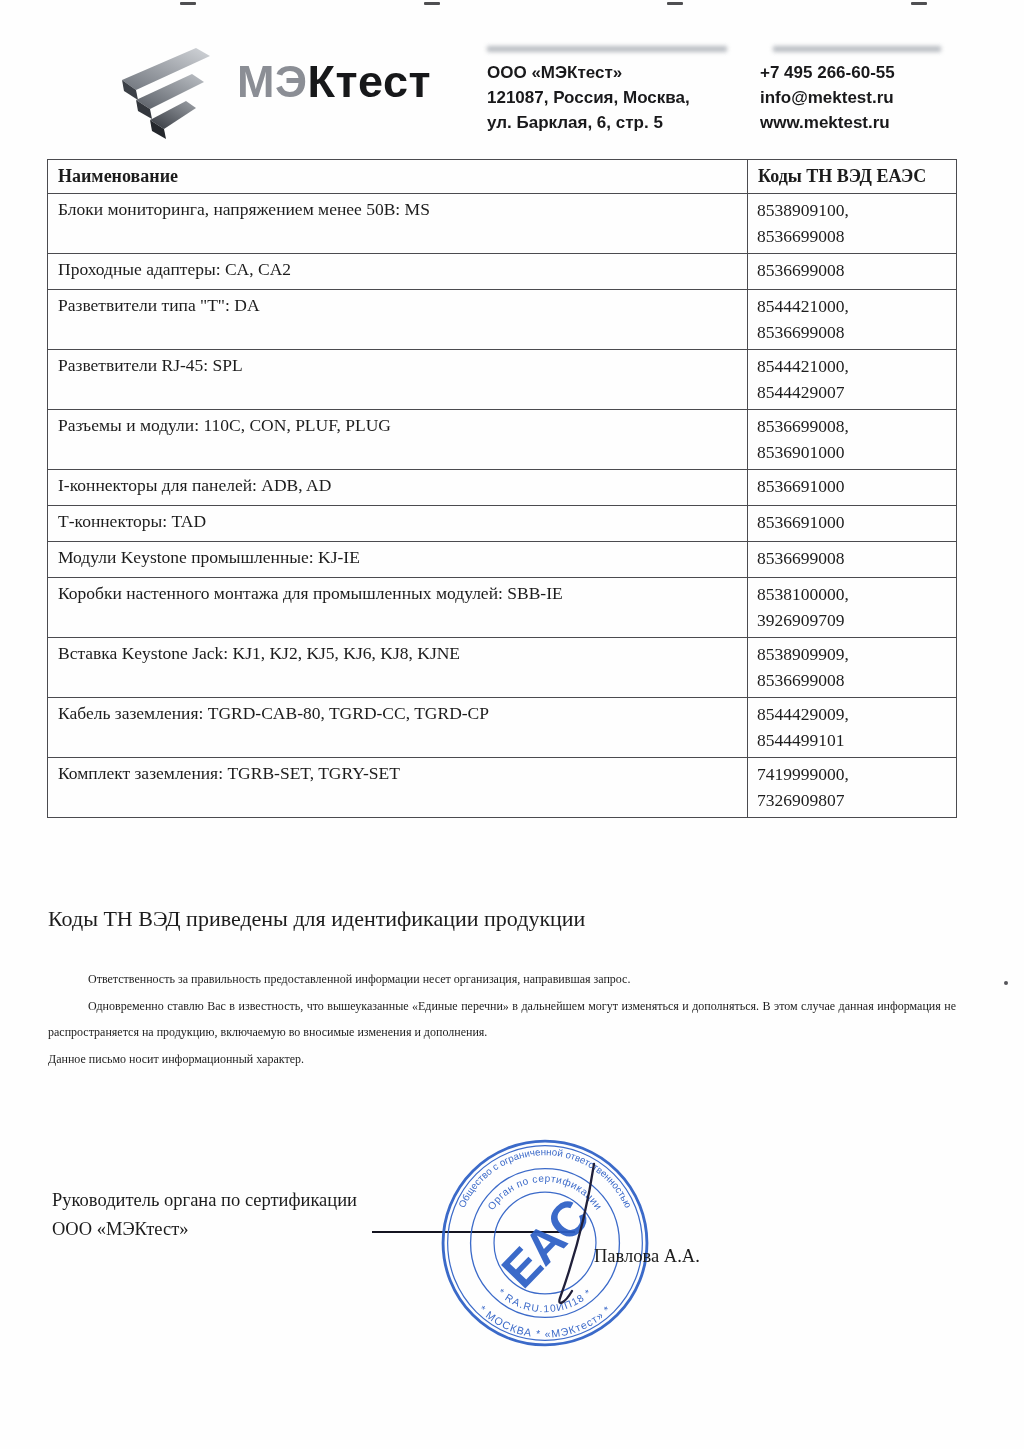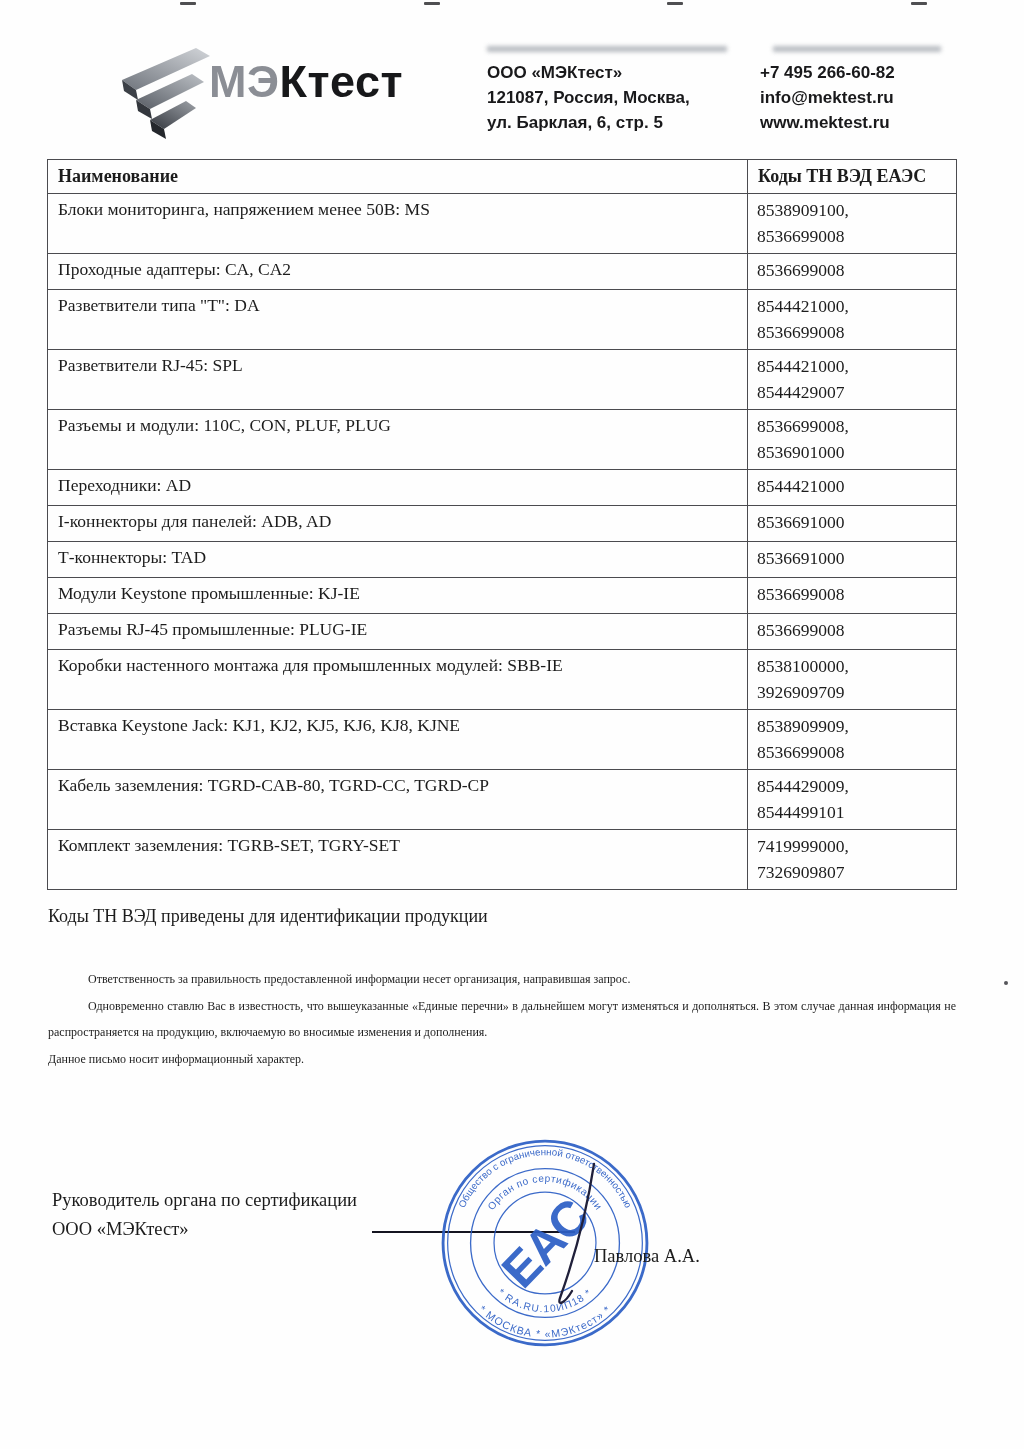--- a/index.html
+++ b/index.html
@@ -9,21 +9,21 @@
   }
 
   
   .scan-dash { position:absolute; top:2px; height:3px; width:16px; background:#4f4f52; border-radius:1px; filter:blur(.4px); }
   .scan-smudge { position:absolute; top:46px; height:6px; background:#a8adb4; filter:blur(2.2px); opacity:.8; }
   .artifact-dot { position:absolute; left:1004px; top:981px; width:4px; height:4px; background:#55555a; border-radius:50%; }
 
   
   .logo-icon { position:absolute; left:110px; top:42px; width:104px; height:104px; }
   .logo-text {
-    position:absolute; left:209px; top:56px;
+    position:absolute; left:237px; top:56px;
     font-family:"Liberation Sans", sans-serif; font-size:45px; font-weight:700; letter-spacing:.5px;
   }
   .logo-text .lg-gray { color:#8b8e95; }
   .logo-text .lg-black { color:#17181a; }
   .company, .contacts {
     position:absolute; top:60px;
     font-family:"Liberation Sans", sans-serif; font-weight:700; font-size:17px; line-height:25px;
     color:#19191b; white-space:pre-line;
   }
   .company { left:487px; }
@@ -38,21 +38,21 @@
   }
   .col-name { width:700px; }
   .col-codes { width:209px; }
   .doc-table td { vertical-align:top; font-size:17.5px; }
   .doc-table td.name  { padding:3px 6px 3px 10px; line-height:24px; }
   .doc-table td.codes { padding:3px 4px 3px 9px;  line-height:26px; white-space:pre-line; }
   .row-s td { height:29px; }
   .row-d td { height:53px; }
 
   
-  .note { position:absolute; left:48px; top:906px; font-size:18px; }
+  .note { position:absolute; left:48px; top:906px; font-size:22px; }
   .bodytext { position:absolute; left:48px; top:966px; width:908px; font-size:12px; line-height:26.5px; text-align:justify; }
   .bodytext p { margin:0; }
   .bodytext p.indent { text-indent:40px; }
 
   
   .footer { position:absolute; left:52px; top:1186px; font-size:18.5px; line-height:29px; }
   .signer { position:absolute; left:594px; top:1214px; font-size:18.5px;margin-top:32px; }
   .sig-line { position:absolute; left:372px; top:1231px; width:203px; height:2px; background:#141420; }
   .sig-stroke { position:absolute; left:520px; top:1152px; }
 
@@ -97,21 +97,21 @@
     <polygon points="26,58 82,32 94,40 40,67" fill="url(#g2)"></polygon>
     <polygon points="26,58 40,67 42,77 28,69" fill="#33373d"></polygon>
     <polygon points="40,78 76,59 86,66 54,87" fill="url(#g3)"></polygon>
     <polygon points="40,78 54,87 56,97 42,89" fill="#24272c"></polygon>
   </svg>
   <div class="logo-text"><span class="lg-gray">МЭ</span><span class="lg-black">Ктест</span></div>
 
   <div class="company">ООО «МЭКтест»
 121087, Россия, Москва,
 ул. Барклая, 6, стр. 5</div>
-  <div class="contacts">+7 495 266-60-82
+  <div class="contacts">+7 495 266-60-55
 info@mektest.ru
 www.mektest.ru</div>
 
   <table class="doc-table">
     <colgroup>
         <col class="col-name">
         <col class="col-codes">
       </colgroup>
     <thead>
       <tr>
@@ -142,45 +142,37 @@
       <td class="codes">8544421000,
 8544429007</td>
     </tr>
 
     <tr class="row-d">
       <td class="name">Разъемы и модули: 110C, CON, PLUF, PLUG</td>
       <td class="codes">8536699008,
 8536901000</td>
     </tr>
 
-    <tr class="row-s">
-      <td class="name">Переходники: AD</td>
-      <td class="codes">8544421000</td>
-    </tr>
 
     <tr class="row-s">
       <td class="name">I-коннекторы для панелей: ADB, AD</td>
       <td class="codes">8536691000</td>
     </tr>
 
 
     <tr class="row-s">
       <td class="name">Т-коннекторы: TAD</td>
       <td class="codes">8536691000</td>
     </tr>
 
     <tr class="row-s">
       <td class="name">Модули Keystone промышленные: KJ-IE</td>
       <td class="codes">8536699008</td>
     </tr>
 
-    <tr class="row-s">
-      <td class="name">Разъемы RJ-45 промышленные: PLUG-IE</td>
-      <td class="codes">8536699008</td>
-    </tr>
 
     <tr class="row-d">
       <td class="name">Коробки настенного монтажа для промышленных модулей: SBB-IE</td>
       <td class="codes">8538100000,
 3926909709</td>
     </tr>
 
     <tr class="row-d">
       <td class="name">Вставка Keystone Jack: KJ1, KJ2, KJ5, KJ6, KJ8, KJNE</td>
       <td class="codes">8538909909,

